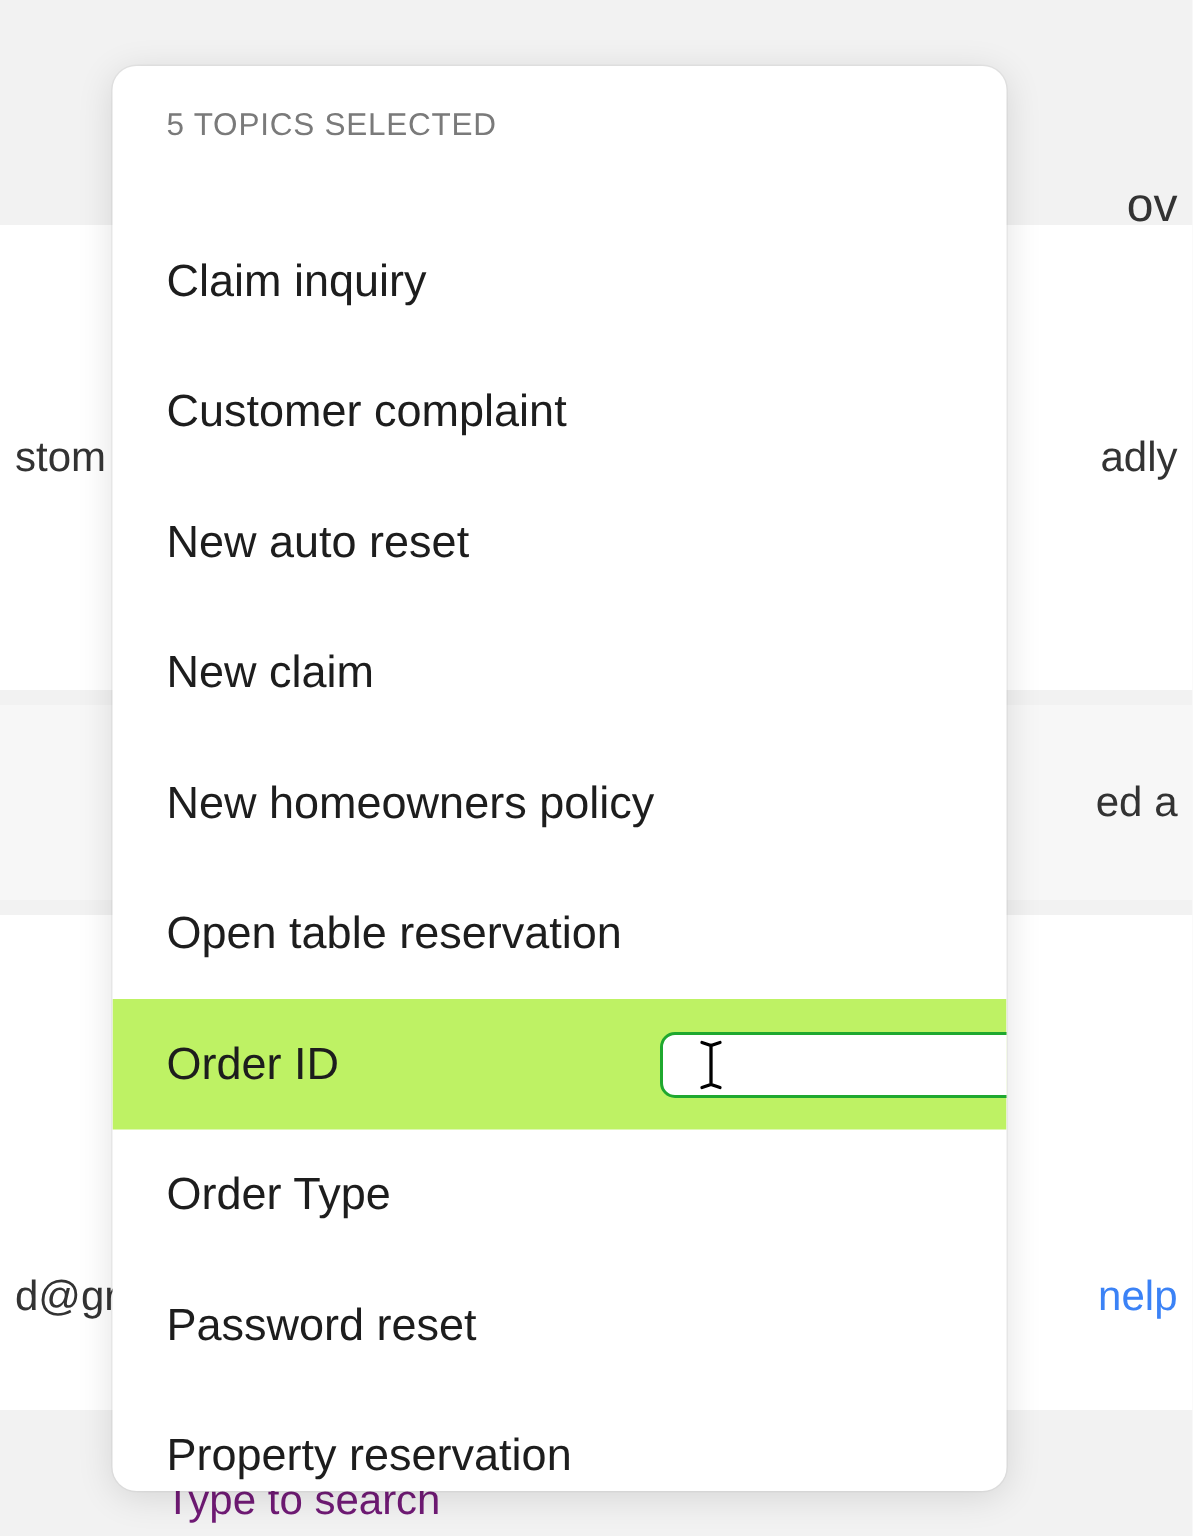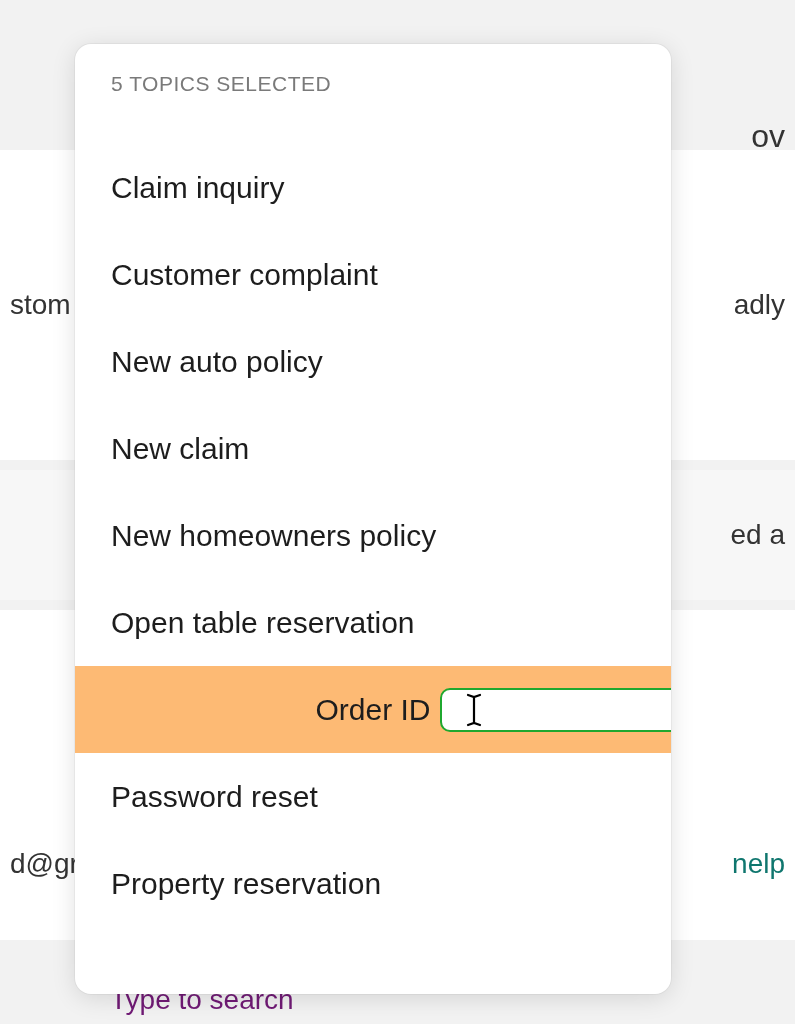--- a/index.html
+++ b/index.html
@@ -32,21 +32,21 @@
       justify-content: space-between;
       padding: 0 10px;
       font-size: 28px;
       color: #333;
     }
     .bg-row.r1 { top: 150px; height: 310px; }
     .bg-row.r2 { top: 470px; height: 130px; background: #f7f7f7;}
     .bg-row.r3 { top: 610px; height: 330px; }
     .bg-text-left { text-align: center; }
     .bg-text-right { text-align: left; margin-left: 10px; }
-    .bg-green { color: #0f766e; }
+    .bg-green { color: #3b82f6; }
     .search-ghost {
       position: absolute;
       left: 110px;
       bottom: 8px;
       color: #701a75;
       font-size: 28px;
     }
     .dropdown {
       position: absolute;
       top: 44px;
@@ -72,22 +72,21 @@
       padding: 0 36px;
       height: 87px;
       display: flex;
       align-items: center;
       font-size: 30px;
       color: #1d1d1d;
       cursor: pointer;
       position: relative;
     }
     .dropdown-item.highlight {
-      background: #fdba74;
-      justify-content: center;
+      background: #bef264;
     }
     .inline-input-wrap {
       position: absolute;
       left: 365px;
       top: 50%;
       transform: translateY(-50%);
       width: 315px;
       height: 44px;
     }
     .inline-input {
@@ -137,21 +136,21 @@
 
     <div class="dropdown-item">
       <span>Claim inquiry</span>
     </div>
 
     <div class="dropdown-item">
       <span>Customer complaint</span>
     </div>
 
     <div class="dropdown-item">
-      <span>New auto policy</span>
+      <span>New auto reset</span>
     </div>
 
     <div class="dropdown-item">
       <span>New claim</span>
     </div>
 
     <div class="dropdown-item">
       <span>New homeowners policy</span>
     </div>
 
@@ -164,20 +163,23 @@
       <div class="inline-input-wrap">
         <input class="inline-input" type="text" value="" style="">
         <span class="cursor-ibeam">
           <svg width="20" height="34" viewBox="0 0 20 34">
             <path d="M4 2 Q10 4 10 4 Q10 4 16 2 M10 4 L10 30 M4 32 Q10 30 10 30 Q10 30 16 32" stroke="#000" stroke-width="2.2" fill="none" stroke-linecap="round"></path>
           </svg>
         </span>
       </div>
     </div>
 
+    <div class="dropdown-item">
+      <span>Order Type</span>
+    </div>
 
     <div class="dropdown-item">
       <span>Password reset</span>
     </div>
 
     <div class="dropdown-item">
       <span>Property reservation</span>
     </div>
 
   </div>

